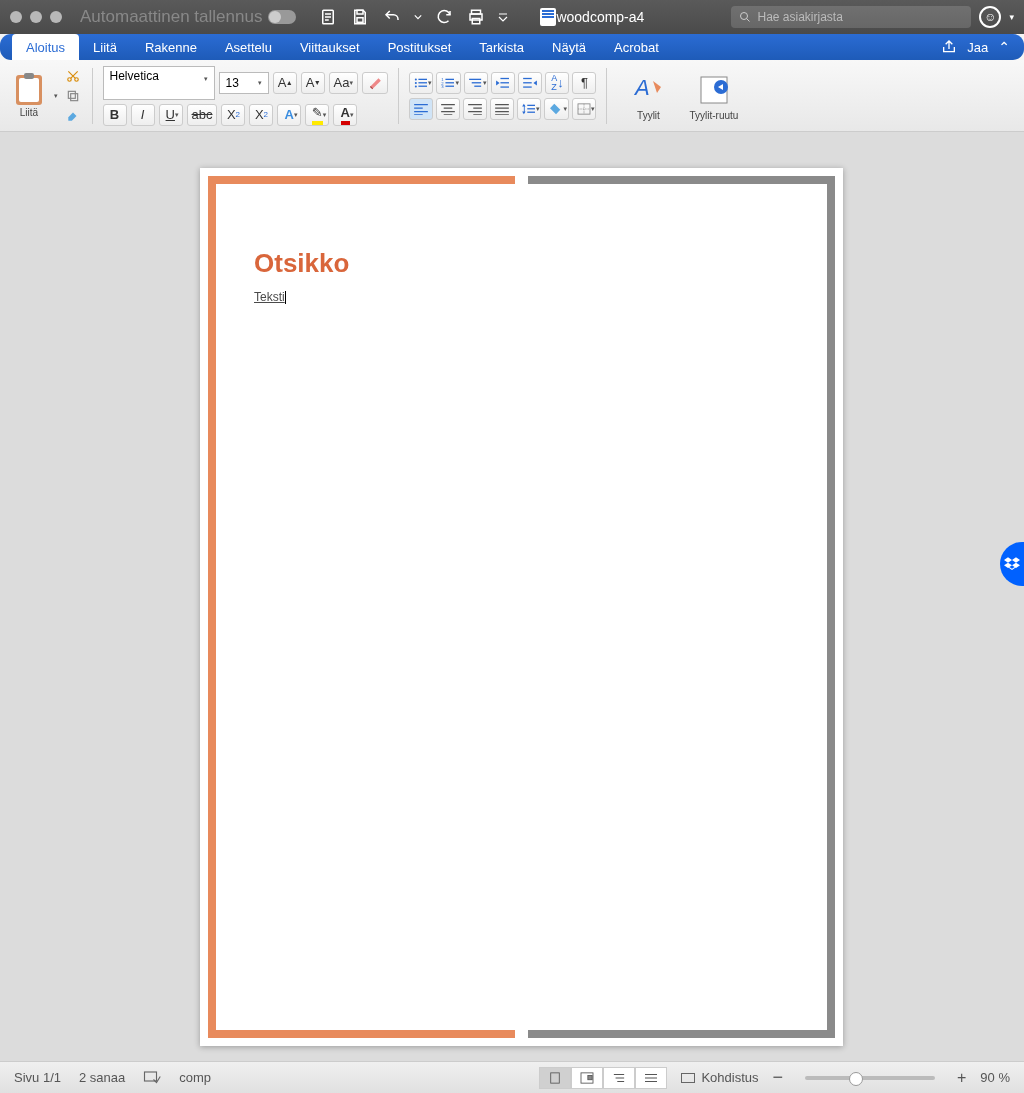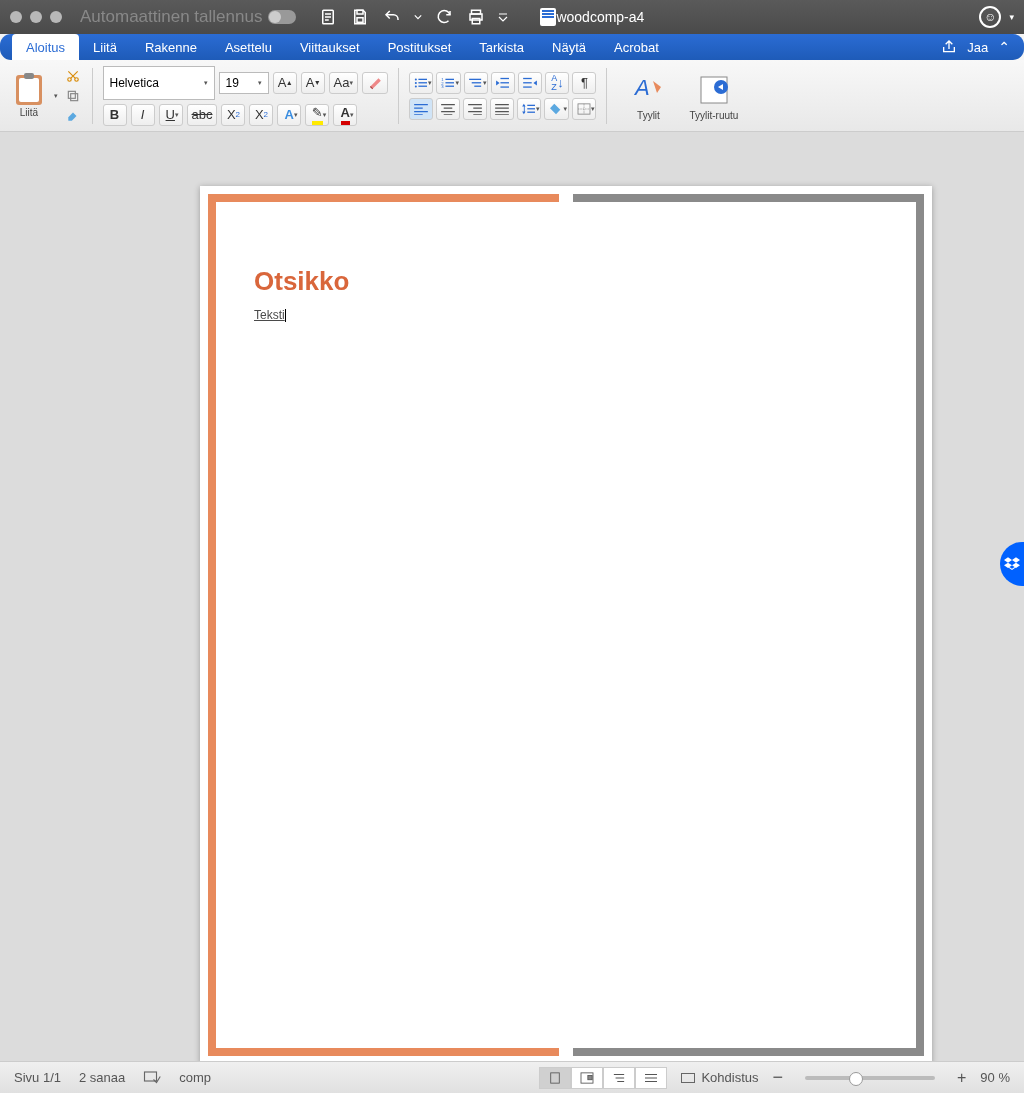--- a/index.html
+++ b/index.html
@@ -33,36 +33,36 @@
 .toolbar { height: 72px; background: linear-gradient(#f8f8f8, #e8e8e8); border-bottom: 1px solid #ccc; display: flex; align-items: center; padding: 4px 10px; gap: 6px; }
 .tool-big { display: flex; flex-direction: column; align-items: center; font-size: 10px; color: #444; cursor: pointer; padding: 2px 4px; }
 .tool-big-icon { width: 30px; height: 34px; display: flex; align-items: center; justify-content: center; }
 .clipboard-icon { width: 26px; height: 30px; background: #d89060; border-radius: 3px; position: relative; }
 .clipboard-icon::before { content:""; position:absolute; top:3px; left:3px; right:3px; bottom:3px; background:#fff; border-radius:2px; }
 .clipboard-icon::after { content:""; position:absolute; top:-2px; left:8px; width:10px; height:6px; background:#888; border-radius:2px; }
 .mini-col { display: flex; flex-direction: column; gap: 2px; }
 .mini-btn { width: 18px; height: 18px; display: flex; align-items: center; justify-content: center; cursor: pointer; }
 .sep { width: 1px; height: 56px; background: #ccc; margin: 0 4px; }
 .font-row { display: flex; gap: 4px; align-items: center; }
-.font-name { width: 112px; height: 22px; border: 1px solid #bbb; background: #fff; font-size: 12px; padding: 16px 6px; display: flex; align-items: center; justify-content: space-between; }
+.font-name { width: 112px; height: 22px; border: 1px solid #bbb; background: #fff; font-size: 12px; padding: 16px 6px; display: flex; align-items: flex-end; justify-content: space-between; }
 .font-size { width: 50px; height: 22px; border: 1px solid #bbb; background: #fff; font-size: 12px; padding: 0 6px; display: flex; align-items: center; justify-content: space-between; }
 .drop { font-size: 7px; color: #555; }
 .sm-btn { min-width: 24px; height: 22px; border: 1px solid #ccc; background: linear-gradient(#fff,#eee); border-radius: 3px; display: inline-flex; align-items: center; justify-content: center; font-size: 13px; cursor: pointer; color: #333; padding: 0 4px; }
 .sm-btn.split { padding-right: 1px; }
 .sm-btn .sub { font-size: 8px; margin-left: 1px; }
 .group-rows { display: flex; flex-direction: column; gap: 4px; }
 .para-grid { display: flex; gap: 3px; }
 .align-btn { width: 24px; }
 .styles-icon { width: 34px; height: 40px; display:flex; align-items:center; justify-content:center; }
 .styles-pane-icon { width:34px; height:40px; display:flex; align-items:center; justify-content:center; }
 .toolbar-right { margin-left: 10px; display: flex; gap: 16px; align-items: flex-start; }
 
 
 .canvas-area { position: absolute; top: 132px; bottom: 32px; left: 0; right: 0; background: #dcdcdc; overflow: hidden; }
-.page { position: absolute; left: 200px; top: 54px; width: 732px; height: 878px; background: #fff; box-shadow: 0 1px 6px rgba(0,0,0,0.3); }
+.page { position: absolute; left: 200px; top: 36px; width: 643px; height: 878px; background: #fff; box-shadow: 0 1px 6px rgba(0,0,0,0.3); }
 .page-border-top { position:absolute; top:8px; left:8px; right:8px; height:8px; }
 .page-border-top .l { position:absolute; left:0; top:0; width:49%; height:100%; background:#e88a5c; }
 .page-border-top .r { position:absolute; right:0; top:0; width:49%; height:100%; background:#8a8a8a; }
 .page-border-left { position:absolute; top:8px; bottom:8px; left:8px; width:8px; background:#e88a5c; }
 .page-border-right { position:absolute; top:8px; bottom:8px; right:8px; width:8px; background:#8a8a8a; }
 .page-border-bottom { position:absolute; bottom:8px; left:8px; right:8px; height:8px; }
 .page-border-bottom .l { position:absolute; left:0; top:0; width:49%; height:100%; background:#e88a5c; }
 .page-border-bottom .r { position:absolute; right:0; top:0; width:49%; height:100%; background:#8a8a8a; }
 .doc-title { position:absolute; top:80px; left:54px; font-size:26px; font-weight:700; color:#d9663b; }
 .doc-body { position:absolute; top:122px; left:54px; font-size:12px; color:#4a4a4a;text-decoration:underline; }
@@ -144,20 +144,27 @@
         <svg viewBox="0 0 10 10">
           <path d="M1 2h8M1 5l4 4 4-4" stroke="#fff" stroke-width="1.2" fill="none"></path>
         </svg>
       </span>
   </div>
   <div class="doc-name" style="margin-left:20px;">
     <span class="doc-icon"></span>
     <span>woodcomp-a4</span>
   </div>
   <div class="titlebar-right">
+    <div class="search-box">
+      <svg width="12" height="12" viewBox="0 0 24 24" fill="none" stroke="#ccc" stroke-width="2">
+          <circle cx="10" cy="10" r="7"></circle>
+          <path d="M21 21l-6-6"></path>
+        </svg>
+      <span>Hae asiakirjasta</span>
+    </div>
     <div class="smiley">☺</div>
     <span style="color:#fff;font-size:9px;">▾</span>
   </div>
 </div>
 
 <div class="ribbon-tabs">
   <div class="tab active">Aloitus</div>
   <div class="tab">Liitä</div>
   <div class="tab">Rakenne</div>
   <div class="tab">Asettelu</div>
@@ -208,21 +215,21 @@
   </div>
   <div class="sep"></div>
 
   <div class="group-rows">
     <div class="font-row">
       <div class="font-name">
           <span>Helvetica</span>
           <span class="drop">▾</span>
         </div>
       <div class="font-size">
-          <span>19</span>
+          <span>13</span>
           <span class="drop">▾</span>
         </div>
       <div class="sm-btn">A<span class="sub">▴</span></div>
       <div class="sm-btn">A<span class="sub">▾</span></div>
       <div class="sm-btn">Aa<span class="drop">▾</span></div>
       <div class="sm-btn" style="color:#d44;">
           <svg width="16" height="14" viewBox="0 0 24 24">
             <path d="M4 18L18 4l4 4L8 22z" fill="#e88"></path>
             <path d="M4 18l4 4" stroke="#a44" stroke-width="2"></path>
           </svg>

